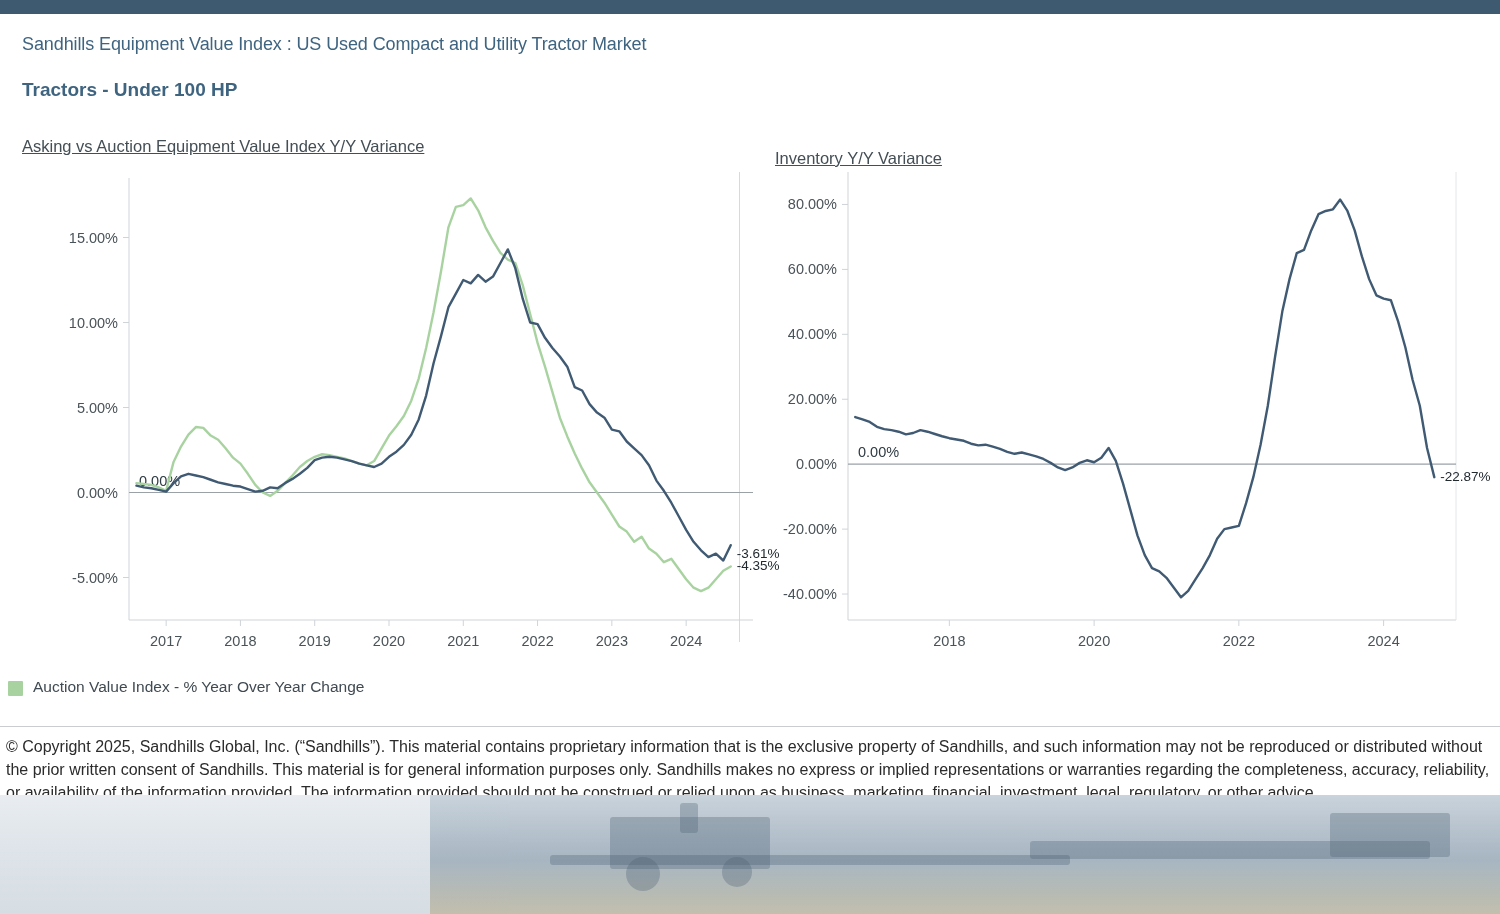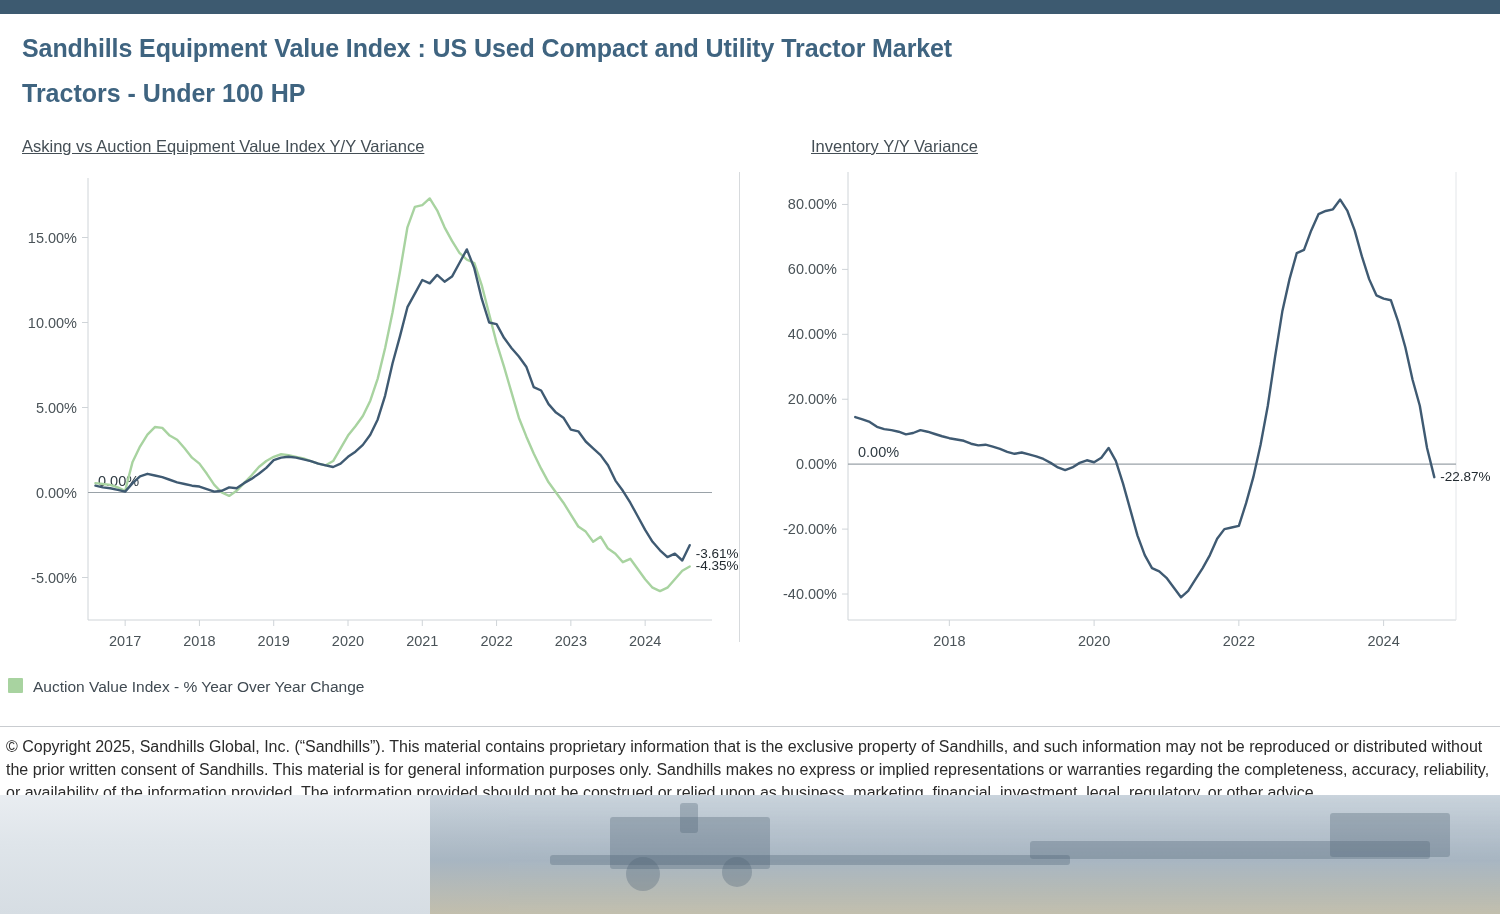--- a/index.html
+++ b/index.html
@@ -18,53 +18,54 @@
     position: absolute;
     left: 0; top: 0;
     width: 1500px;
     height: 14px;
     background: #3d5a70;
   }
   .title {
     position: absolute;
     left: 22px;
     top: 34px;
-    font-size: 25px;
+    font-size: 18px;
+    font-weight: normal;
+    color: #3f6480;
+    letter-spacing: -0.1px;
+    white-space: nowrap;
+  }
+  .subtitle {
+    position: absolute;
+    left: 22px;
+    top: 79px;
+    font-size: 19px;
     font-weight: bold;
     color: #3f6480;
-    letter-spacing: -0.1px;
-    white-space: nowrap;
-  }
-  .subtitle {
-    position: absolute;
-    left: 22px;
-    top: 79px;
-    font-size: 25px;
-    font-weight: bold;
-    color: #3f6480;
     white-space: nowrap;
   }
   .panel-title {
     position: absolute;
     font-size: 16.5px;
     color: #444e55;
     white-space: nowrap;
     text-decoration: underline;
   }
   #left-panel-title { left: 22px; top: 137px; }
-  #right-panel-title { left: 775px; top: 137px; margin-left: 36px; }
+  #right-panel-title { left: 775px; top: 149px; }
 
   .chart-area {
     position: absolute;
   }
   #left-chart {
     left: 0px;
     top: 160px;
     width: 740px;
     height: 500px;
+    padding-left: 41px;
   }
   #right-chart {
     left: 740px;
     top: 160px;
     width: 760px;
     height: 500px;
   }
   .divider {
     position: absolute;
     left: 739px;
@@ -79,21 +80,21 @@
     position: absolute;
     left: 8px;
     top: 672px;
     width: 900px;
     height: 30px;
     display: flex;
     align-items: center;
   }
   .legend-item {
     display: flex;
-    align-items: flex-start;
+    align-items: flex-end;
     margin-right: 48px;
   }
   .legend-swatch {
     width: 15px;
     height: 15px;
     margin-right: 10px;
     border-radius: 1px;
   }
   .legend-label {
     font-size: 15.5px;

